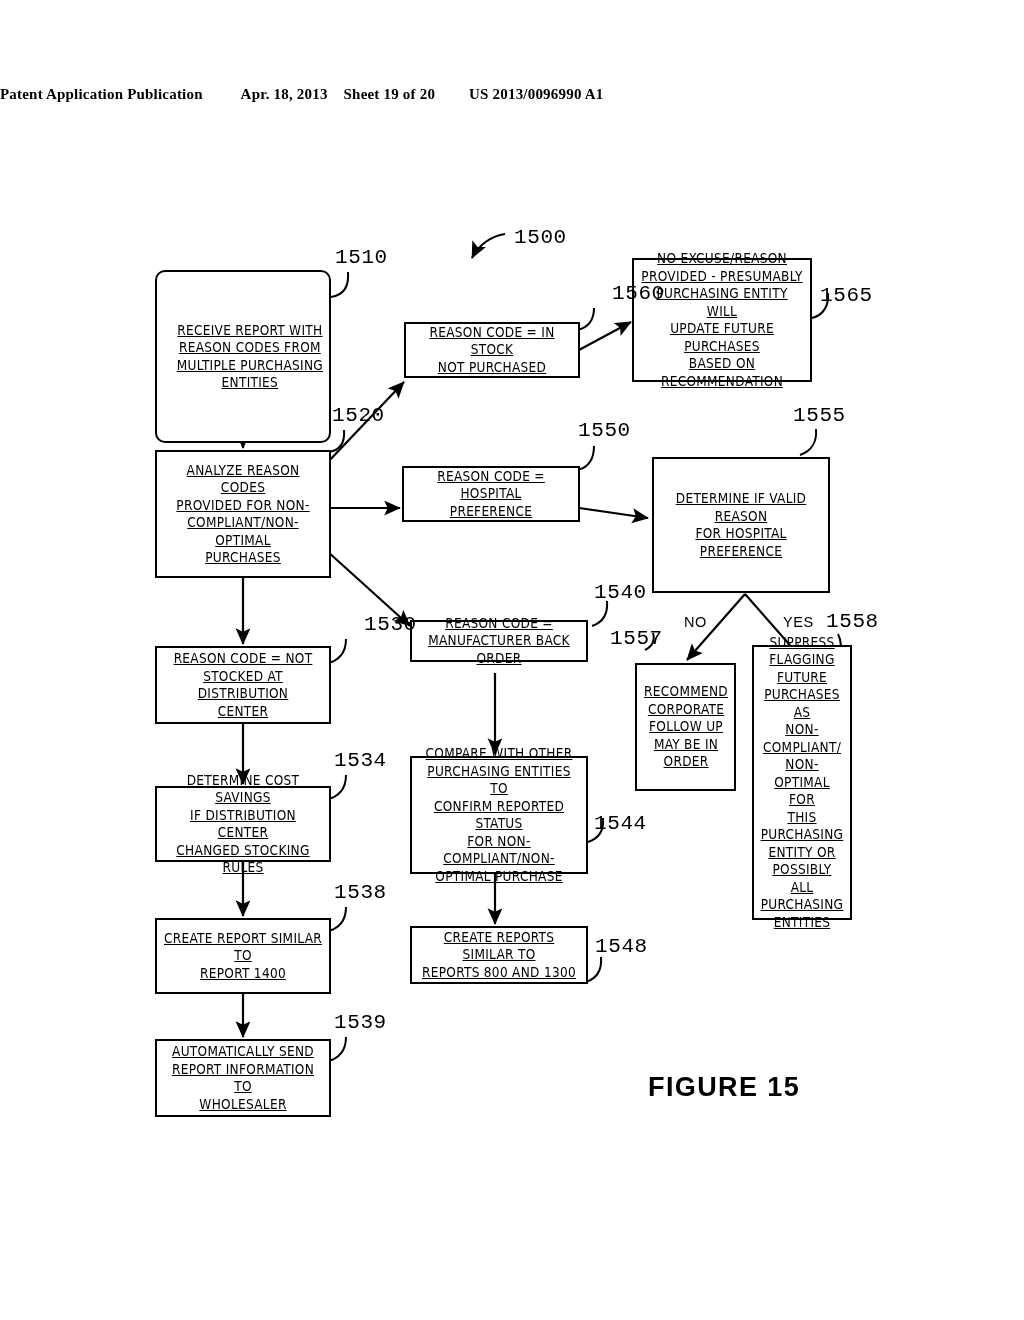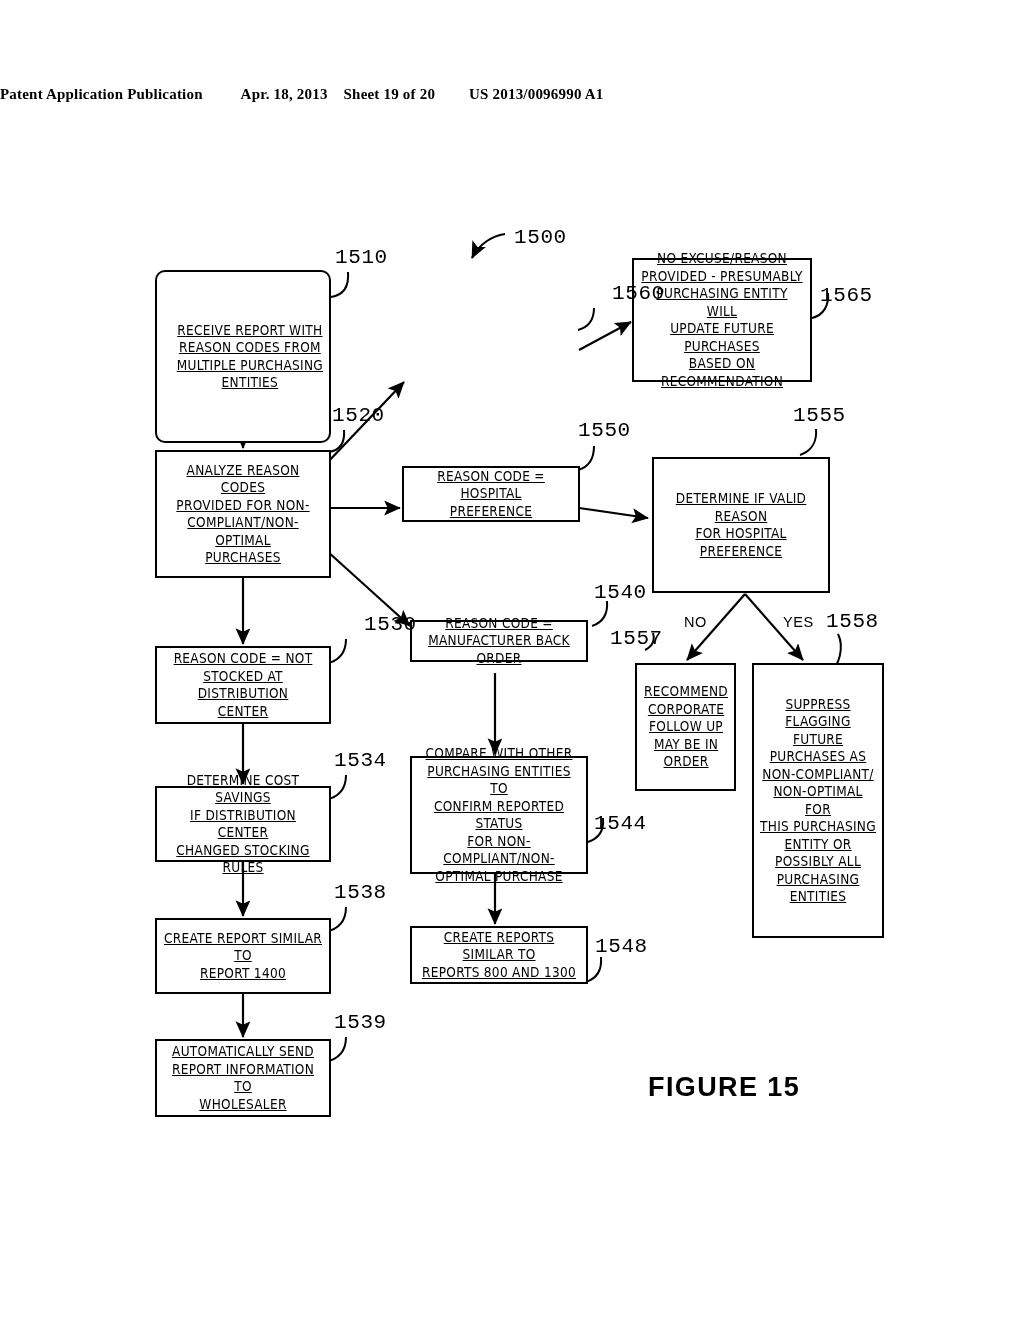--- a/index.html
+++ b/index.html
@@ -212,20 +212,24 @@
     <span class="txt">CREATE REPORT SIMILAR TO
 REPORT 1400</span>
   </div>
 
   <div class="node" style="left:155px; top:1039px; width:176px; height:78px;">
     <span class="txt">AUTOMATICALLY SEND
 REPORT INFORMATION TO
 WHOLESALER</span>
   </div>
 
+  <div class="node" style="left:404px; top:322px; width:176px; height:56px;">
+    <span class="txt">REASON CODE = IN STOCK
+NOT PURCHASED</span>
+  </div>
 
   <div class="node" style="left:632px; top:258px; width:180px; height:124px;">
     <span class="txt">NO EXCUSE/REASON
 PROVIDED - PRESUMABLY
 PURCHASING ENTITY WILL
 UPDATE FUTURE PURCHASES
 BASED ON RECOMMENDATION</span>
   </div>
 
   <div class="node" style="left:402px; top:466px; width:178px; height:56px;">
@@ -257,21 +261,21 @@
   </div>
 
   <div class="node" style="left:635px; top:663px; width:101px; height:128px;">
     <span class="txt">RECOMMEND
 CORPORATE
 FOLLOW UP
 MAY BE IN
 ORDER</span>
   </div>
 
-  <div class="node" style="left:752px; top:663px; width:132px; height:275px;">
+  <div class="node" style="left:752px; top:645px; width:100px; height:275px;">
     <span class="txt">SUPPRESS
 FLAGGING FUTURE
 PURCHASES AS
 NON-COMPLIANT/
 NON-OPTIMAL FOR
 THIS PURCHASING
 ENTITY OR
 POSSIBLY ALL
 PURCHASING
 ENTITIES</span>

